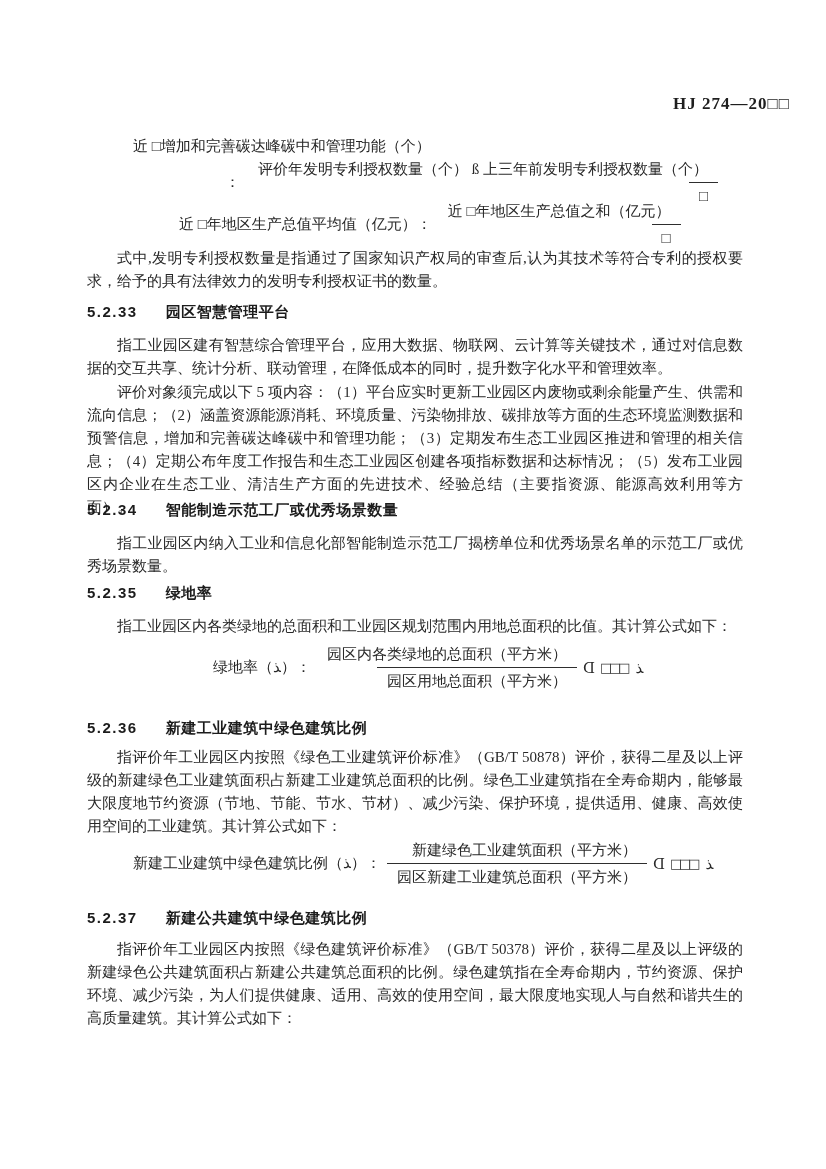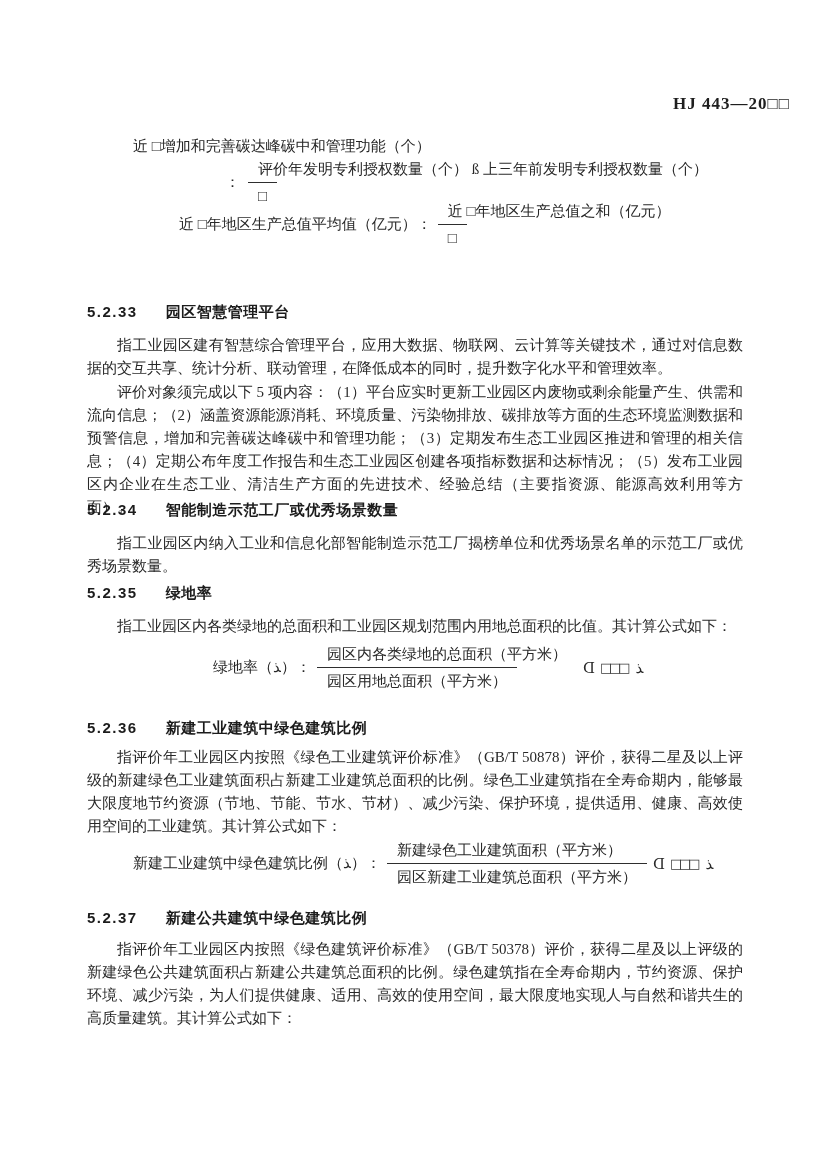--- a/index.html
+++ b/index.html
@@ -37,42 +37,42 @@
   .sec-num { letter-spacing:1.5px; font-weight:700; }
   .sec-title { letter-spacing:0.5px; }
 
   .formula-row {
     display:flex; align-items:center;
     font-size:15px; color:#282828; white-space:nowrap;
   }
   .formula-label { margin-right:6px; }
   .formula-op { margin-right:8px; }
 
-  .frac { display:inline-flex; flex-direction:column; align-items:flex-start; text-align:center; }
+  .frac { display:inline-flex; flex-direction:column; align-items:flex-end; text-align:center; }
   .fr-top    { padding:0 10px 3px; line-height:20px; }
   .fr-bottom { border-top:1.5px solid #2e2e2e; padding:3px 10px 0; line-height:20px; }
 
   .suffix { display:inline-flex; align-items:center; gap:5px; margin-left:6px; }
   .mirror-d { display:inline-block; transform:scaleX(-1); font-family:"DejaVu Serif",serif; font-size:15px; }
   .tofu { font-family:"DejaVu Sans",sans-serif; font-size:13px; letter-spacing:-0.24em; padding-right:0.24em; color:#3a3a3a; }
   .arabic-tail { font-size:15px; }
 
   .page-number {
     position:absolute; left:0; width:826px; top:1072px;
     text-align:center; font-size:14px; color:#2e2e2e;
   }
 
   .indent-line { padding-left:46px; font-size:15px; line-height:23px; }
 </style>
 </head>
 <body>
 
 <div class="page">
 
-  <div class="doc-header">HJ 443—20□□</div>
+  <div class="doc-header">HJ 274—20□□</div>
 
   <div class="content">
 
     <div class="abs indent-line" style="top:135px">近 □增加和完善碳达峰碳中和管理功能（个）</div>
 
     <div class="abs formula-row" style="top:159px; padding-left:138px">
       <span class="formula-op">：</span>
       <span class="frac">
         <span class="fr-top">评价年发明专利授权数量（个） ß 上三年前发明专利授权数量（个）</span>
         <span class="fr-bottom">□</span>
@@ -80,20 +80,21 @@
     </div>
 
     <div class="abs formula-row" style="top:201px; padding-left:92px">
       <span class="formula-label">近 □年地区生产总值平均值（亿元）：</span>
       <span class="frac">
         <span class="fr-top">近 □年地区生产总值之和（亿元）</span>
         <span class="fr-bottom">□</span>
       </span>
     </div>
 
+    <p class="abs para" style="top:247px">式中,发明专利授权数量是指通过了国家知识产权局的审查后,认为其技术等符合专利的授权要求，给予的具有法律效力的发明专利授权证书的数量。</p>
 
     <div class="abs sec-heading" style="top:303px">
       <span class="sec-num">5.2.33</span>
       <span class="sec-title">园区智慧管理平台</span>
     </div>
     <p class="abs para" style="top:334px">指工业园区建有智慧综合管理平台，应用大数据、物联网、云计算等关键技术，通过对信息数据的交互共享、统计分析、联动管理，在降低成本的同时，提升数字化水平和管理效率。</p>
     <p class="abs para" style="top:381px">评价对象须完成以下 5 项内容：（1）平台应实时更新工业园区内废物或剩余能量产生、供需和流向信息；（2）涵盖资源能源消耗、环境质量、污染物排放、碳排放等方面的生态环境监测数据和预警信息，增加和完善碳达峰碳中和管理功能；（3）定期发布生态工业园区推进和管理的相关信息；（4）定期公布年度工作报告和生态工业园区创建各项指标数据和达标情况；（5）发布工业园区内企业在生态工业、清洁生产方面的先进技术、经验总结（主要指资源、能源高效利用等方面）。</p>
 
     <div class="abs sec-heading" style="top:501px">
       <span class="sec-num">5.2.34</span>

